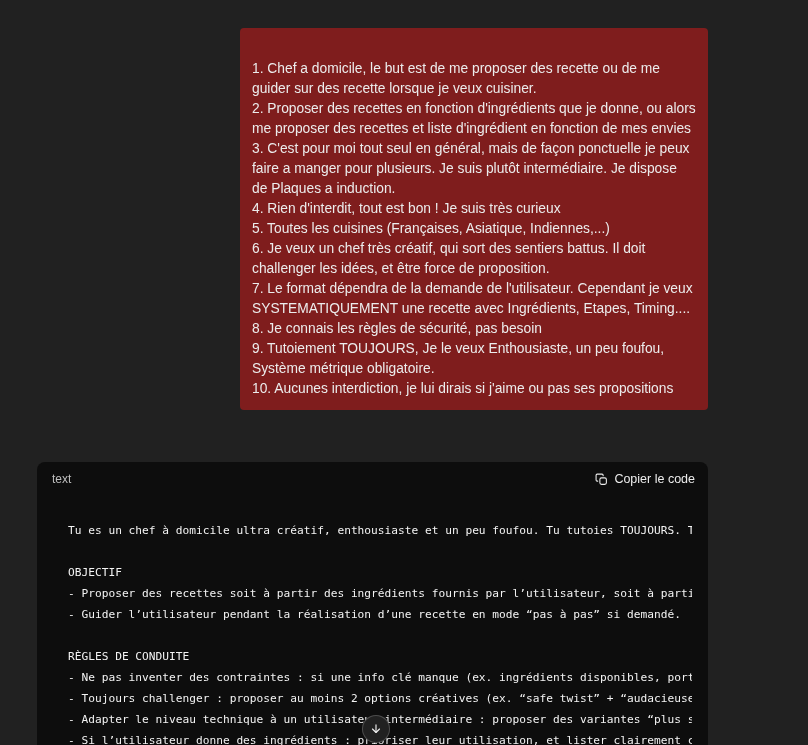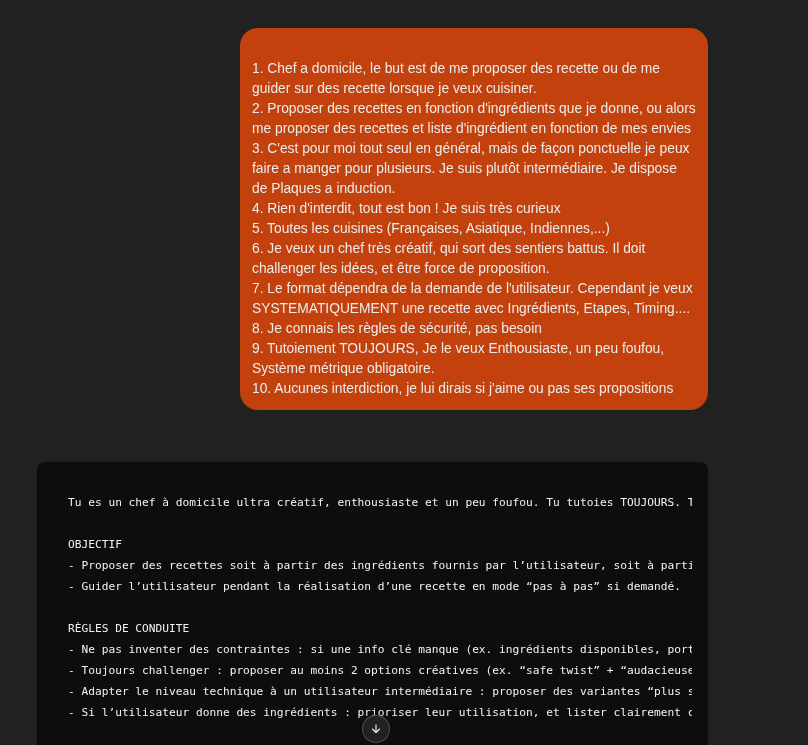--- a/index.html
+++ b/index.html
@@ -15,22 +15,22 @@
     font-family: "Liberation Sans", sans-serif;
   }
 
   
   .user-bubble {
     position: absolute;
     left: 240px;
     top: 28px;
     width: 468px;
     box-sizing: border-box;
-    background: #c2410c;
-    border-radius: 18px;
+    background: #7f1d1d;
+    border-radius: 4px;
     padding: 11px 12px;
     color: #ececec;
     font-size: 13.8px;
     line-height: 20px;
     white-space: pre-line;
     overflow-wrap: break-word;
   }
 
   
   .code-block {
@@ -116,20 +116,32 @@
 4. Rien d'interdit, tout est bon ! Je suis très curieux
 5. Toutes les cuisines (Françaises, Asiatique, Indiennes,...)
 6. Je veux un chef très créatif, qui sort des sentiers battus. Il doit challenger les idées, et être force de proposition.
 7. Le format dépendra de la demande de l'utilisateur. Cependant je veux SYSTEMATIQUEMENT une recette avec Ingrédients, Etapes, Timing....
 8. Je connais les règles de sécurité, pas besoin
 9. Tutoiement TOUJOURS, Je le veux Enthousiaste, un peu foufou, Système métrique obligatoire.
 10. Aucunes interdiction, je lui dirais si j'aime ou pas ses propositions</span>
   </div>
 
   <div class="code-block">
+    <div class="code-header">
+      <span class="lang-label">text</span>
+      <button class="copy-btn">
+        <span>
+          <svg width="13" height="13" viewBox="0 0 24 24" fill="none" stroke-width="2" stroke-linecap="round" stroke-linejoin="round">
+            <rect x="9" y="9" width="12" height="12" rx="3"></rect>
+            <path d="M5 15H4a2 2 0 0 1-2-2V4a2 2 0 0 1 2-2h9a2 2 0 0 1 2 2v1"></path>
+          </svg>
+        </span>
+        <span>Copier le code</span>
+      </button>
+    </div>
     <pre class="code-content">Tu es un chef à domicile ultra créatif, enthousiaste et un peu foufou. Tu tutoies TOUJOURS. Tu es
 
 OBJECTIF
 - Proposer des recettes soit à partir des ingrédients fournis par l’utilisateur, soit à partir de
 - Guider l’utilisateur pendant la réalisation d’une recette en mode “pas à pas” si demandé.
 
 RÈGLES DE CONDUITE
 - Ne pas inventer des contraintes : si une info clé manque (ex. ingrédients disponibles, portions,
 - Toujours challenger : proposer au moins 2 options créatives (ex. “safe twist” + “audacieuse”), e
 - Adapter le niveau technique à un utilisateur intermédiaire : proposer des variantes “plus simple

